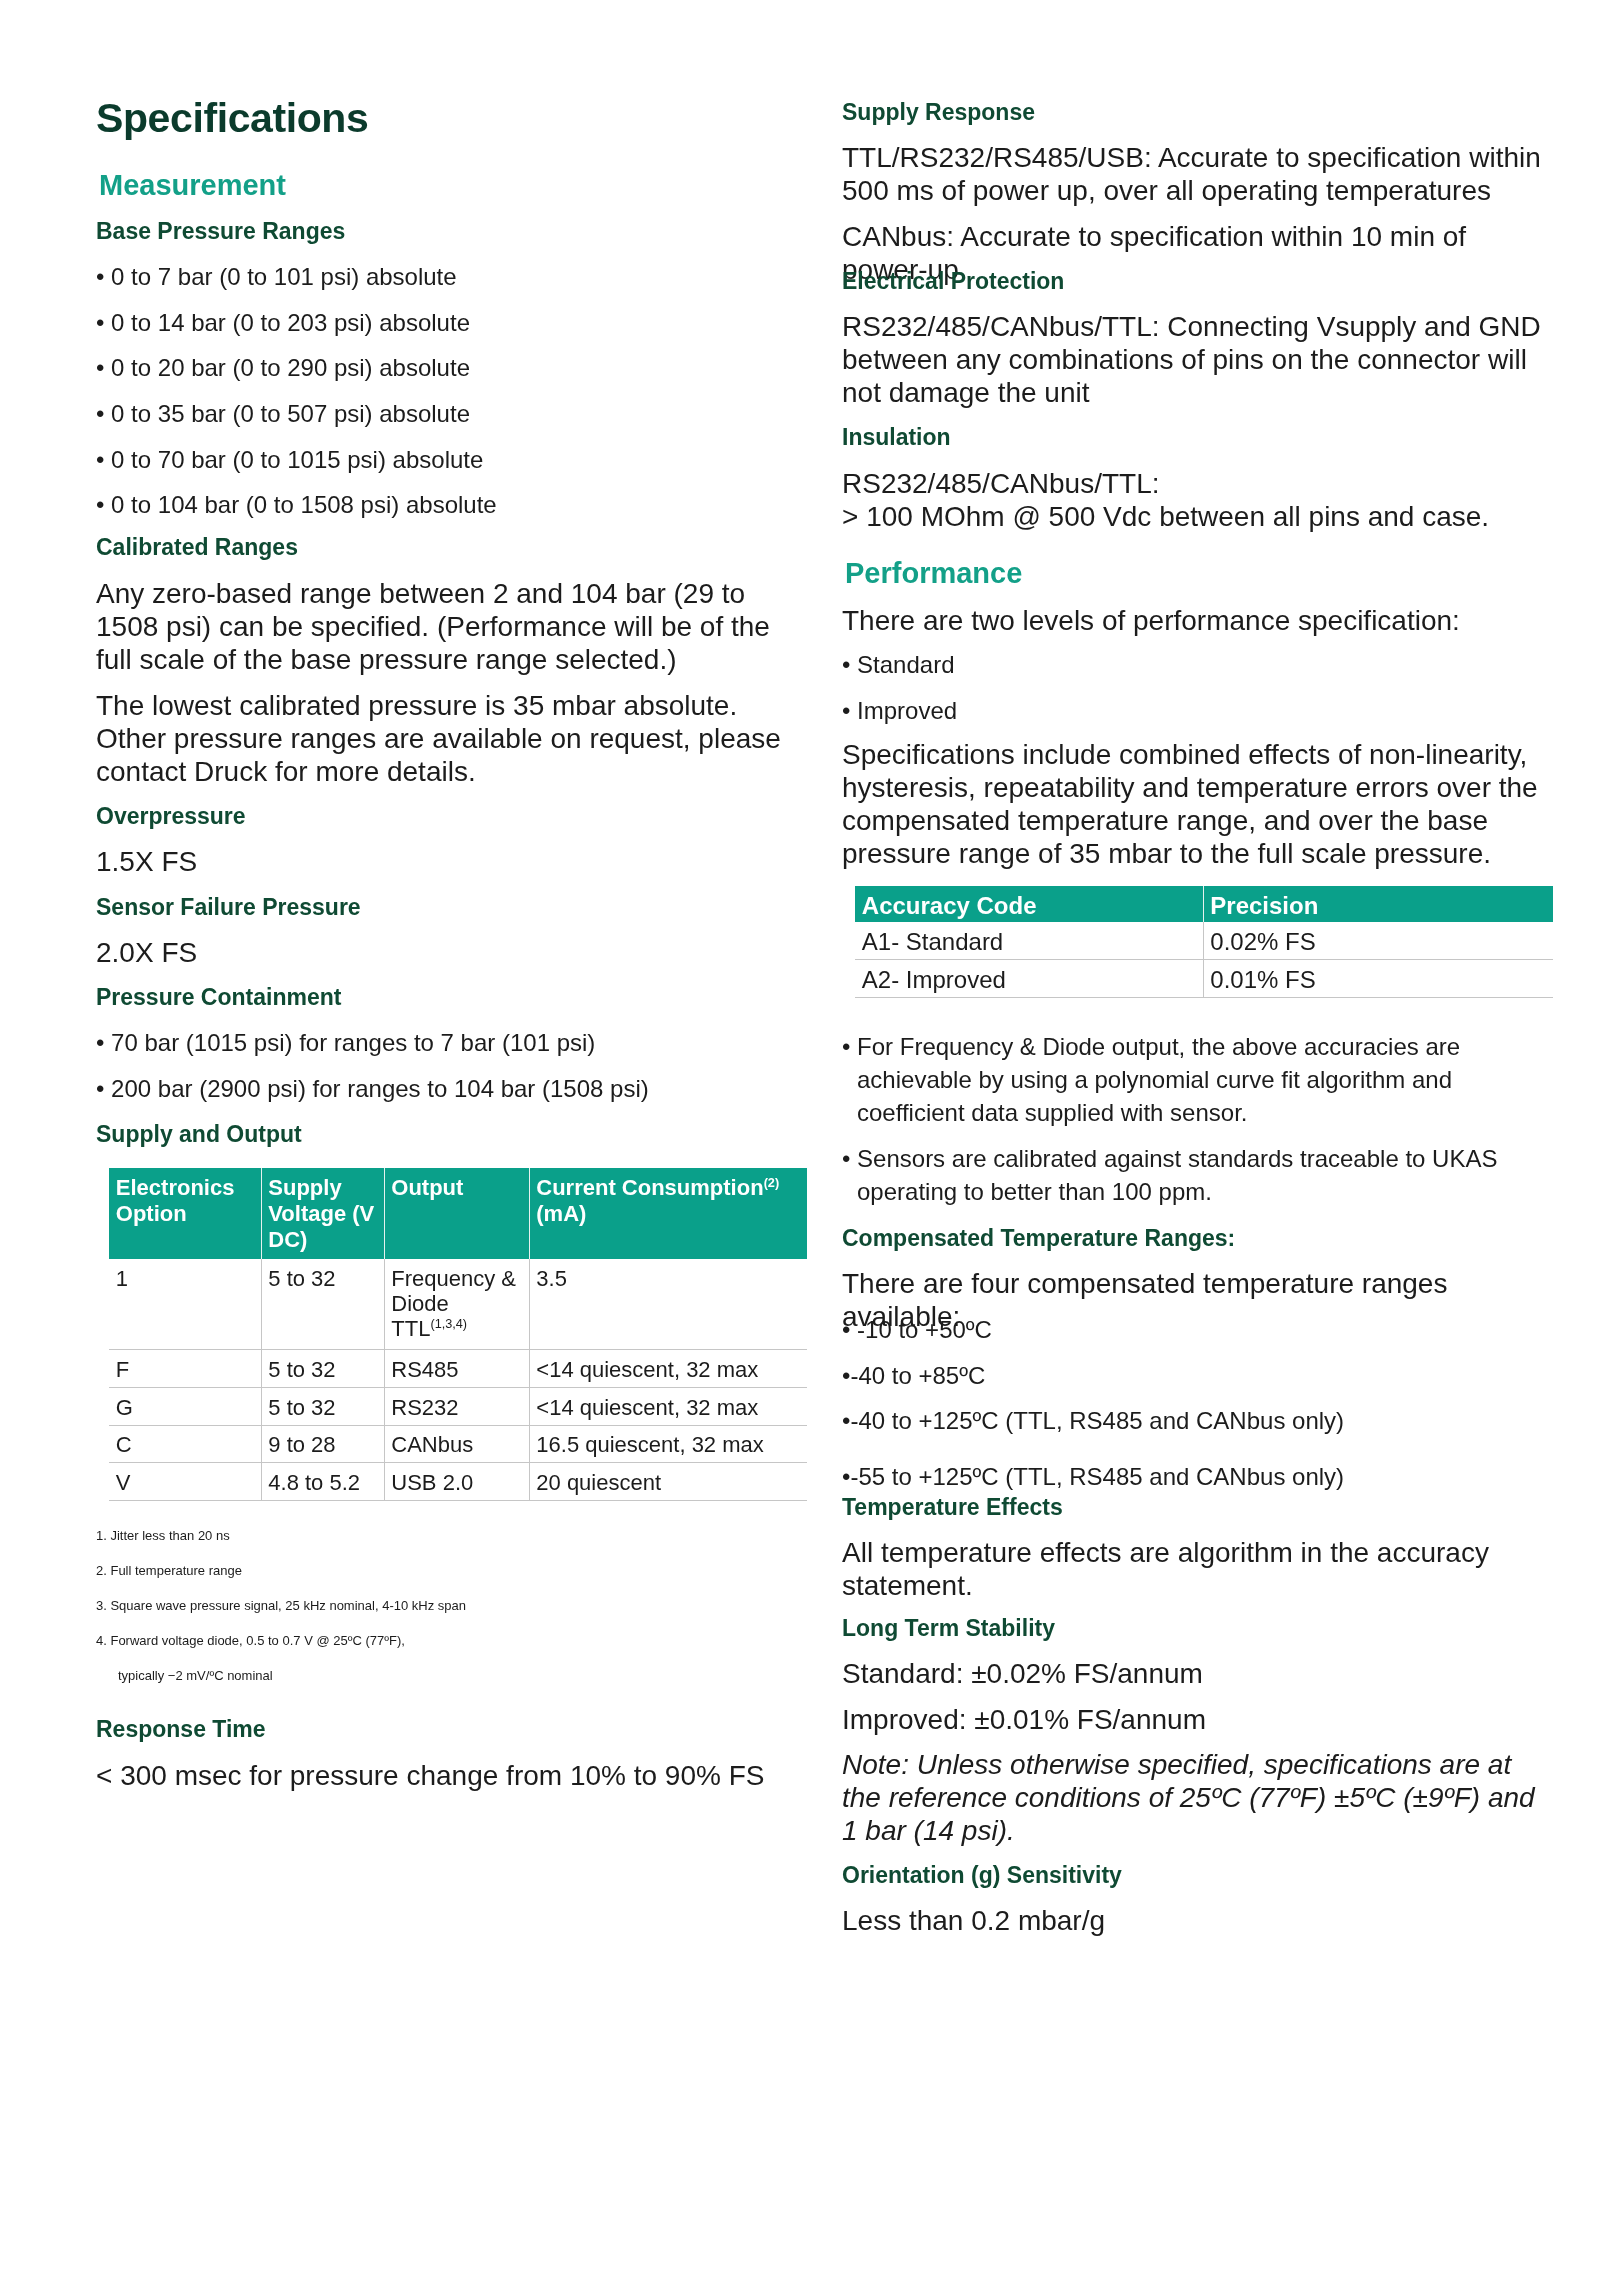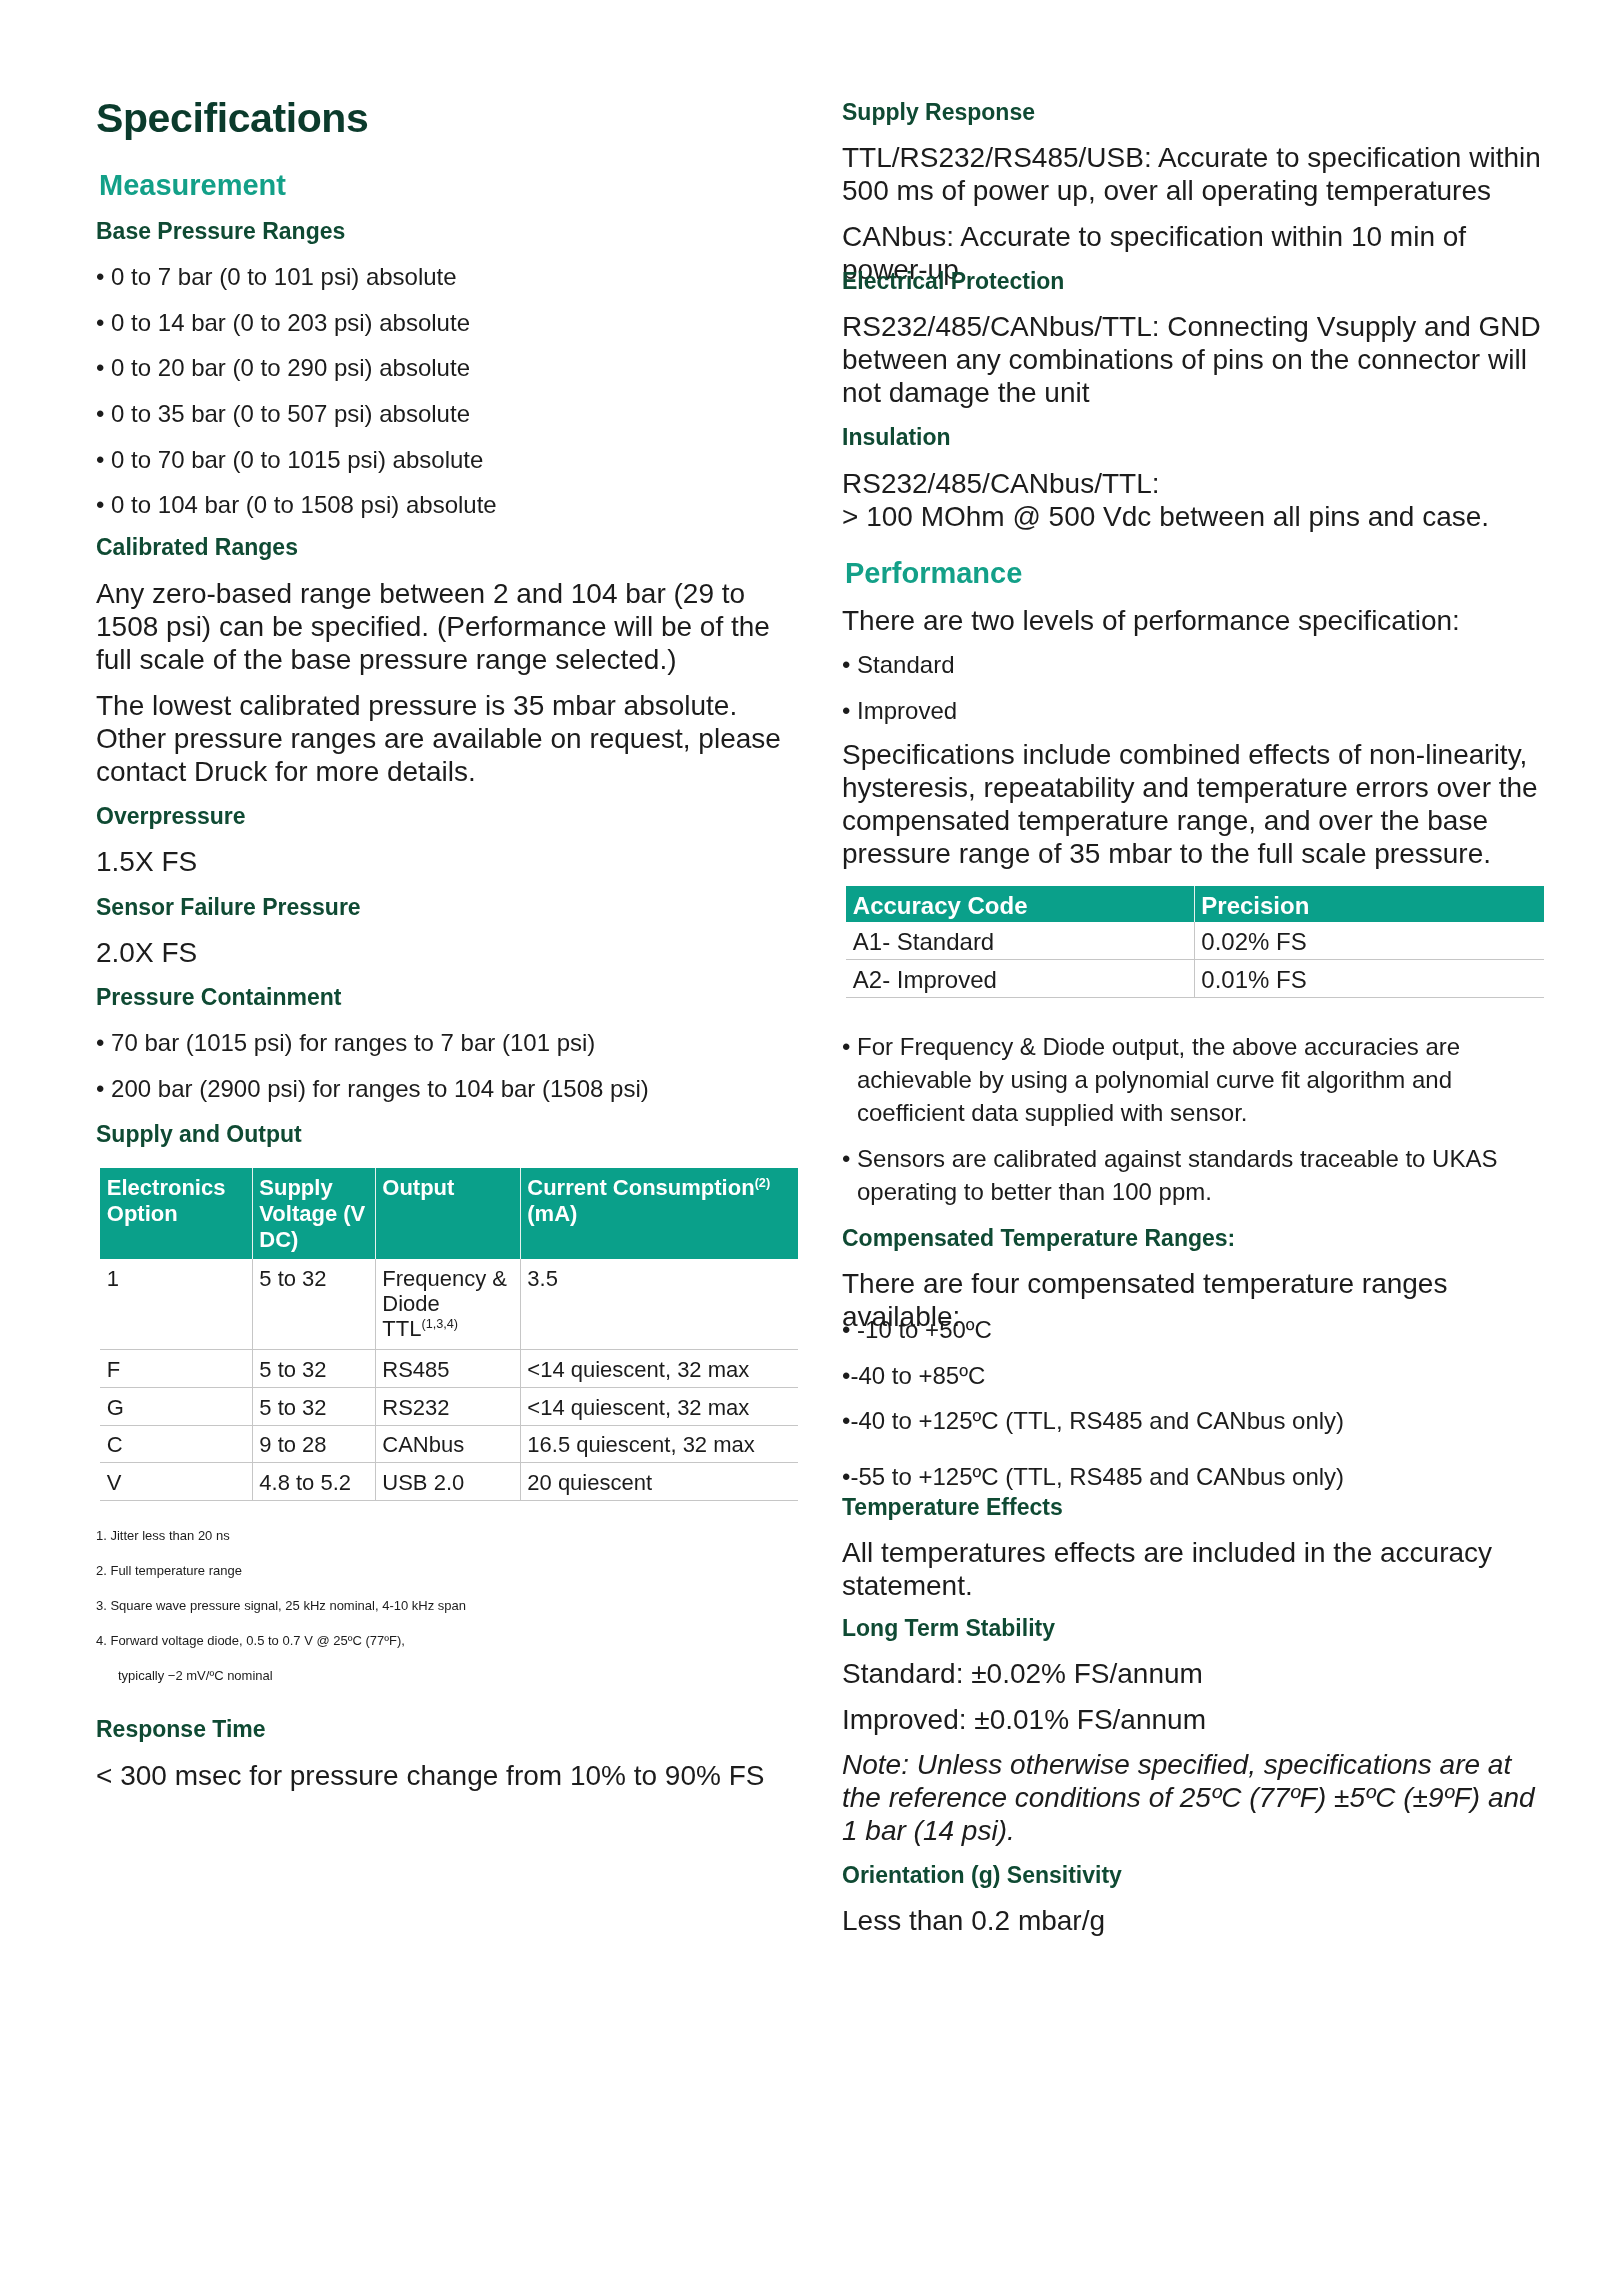--- a/index.html
+++ b/index.html
@@ -8,21 +8,21 @@
   .col { position: absolute; top: 0; }
   .col-left { left: 96px; width: 702px; }
   .col-right { left: 842px; width: 702px; }
   .page-title { position: absolute; left: 0; top: 95px; margin: 0; font-size: 41px; font-weight: bold; color: #0b3b2c; letter-spacing: -0.4px; }
   .section-title { font-size: 29px; font-weight: bold; color: #13a088; margin: 3px; }
   .subhead { font-size: 23px; font-weight: bold; color: #0f4a33; margin: 0; }
   .body-text { font-size: 28px; line-height: 33px; color: #1c1c1c; margin: 0; }
   .bullet { font-size: 24px; line-height: 33px; color: #1c1c1c; margin: 0; }
   .hang { padding-left: 15px; text-indent: -15px; }
   .abs { position: absolute; left: 0; right: 0; }
-  table.spec { position: absolute; left: 4px; width: 698px; border-collapse: collapse; font-size: 22px; }
+  table.spec { position: absolute; left: 13px; width: 698px; border-collapse: collapse; font-size: 22px; }
   table.spec th { background: #0aa08a; color: #ffffff; text-align: left; vertical-align: top; font-weight: bold; padding: 6.8px 6.8px 3.4px 6.8px; line-height: 26px; border-right: 1.7px solid #e6f2ef; }
   table.spec th:last-child { border-right: none; }
   table.spec td { vertical-align: top; padding: 6.8px 6.8px 5px 6.8px; line-height: 25px; border-bottom: 1.7px solid #c6c6c6; border-right: 1.7px solid #c6c6c6; color: #1c1c1c; }
   table.spec td:last-child { border-right: none; }
   sup { font-size: 12.7px; line-height: 0; }
   .footnote { font-size: 13px; line-height: 35px; color: #1c1c1c; margin: 0; }
   .note { font-style: italic; }
 </style>
 </head>
 <body>
@@ -177,21 +177,21 @@
   <h3 class="subhead abs" style="top:1225px">Compensated Temperature Ranges:</h3>
   <p class="body-text abs" style="top:1267px">There are four compensated temperature ranges available:</p>
   <div class="abs" style="top:1313px">
     <p class="bullet" style="margin-bottom:12.7px">• -10 to +50ºC</p>
     <p class="bullet" style="margin-bottom:12.7px">•-40 to +85ºC</p>
     <p class="bullet" style="margin-bottom:23px">•-40 to +125ºC (TTL, RS485 and CANbus only)</p>
     <p class="bullet">•-55 to +125ºC (TTL, RS485 and CANbus only)</p>
   </div>
 
   <h3 class="subhead abs" style="top:1494px">Temperature Effects</h3>
-  <p class="body-text abs" style="top:1536px">All temperatures effects are included in the accuracy statement.</p>
+  <p class="body-text abs" style="top:1536px">All temperature effects are algorithm in the accuracy statement.</p>
 
   <h3 class="subhead abs" style="top:1615px">Long Term Stability</h3>
   <p class="body-text abs" style="top:1657px">Standard: ±0.02% FS/annum</p>
   <p class="body-text abs" style="top:1703px">Improved: ±0.01% FS/annum</p>
 
   <p class="body-text note abs" style="top:1748px">Note: Unless otherwise specified, specifications are at the reference conditions of 25ºC (77ºF) ±5ºC (±9ºF) and 1 bar (14 psi).</p>
 
   <h3 class="subhead abs" style="top:1862px">Orientation (g) Sensitivity</h3>
   <p class="body-text abs" style="top:1904px">Less than 0.2 mbar/g</p>
 </div>

